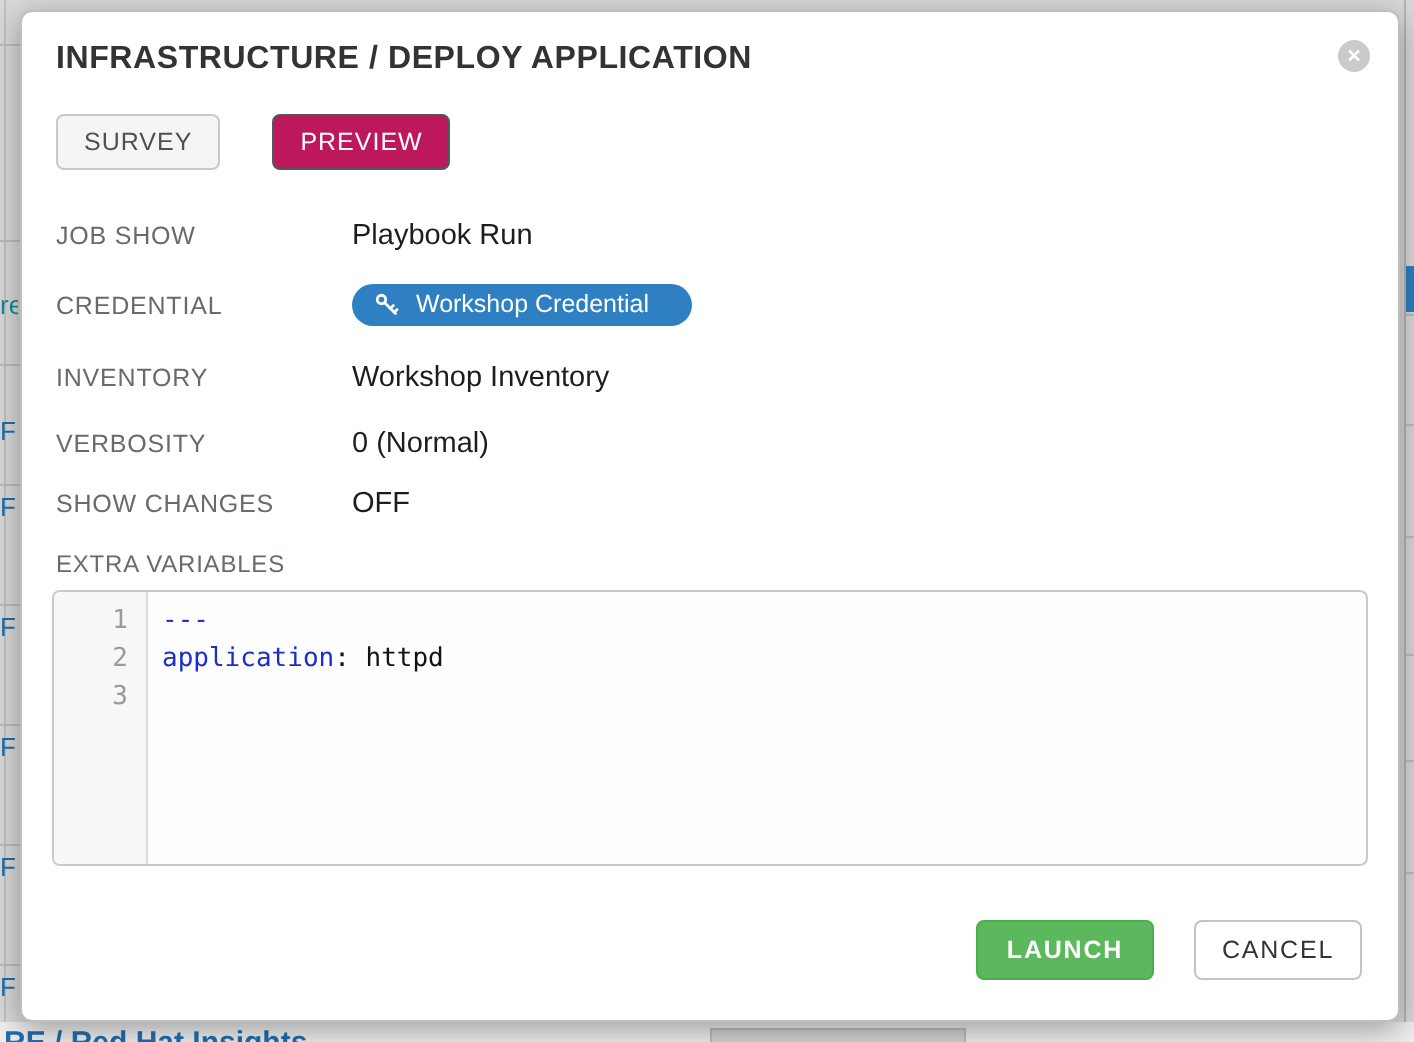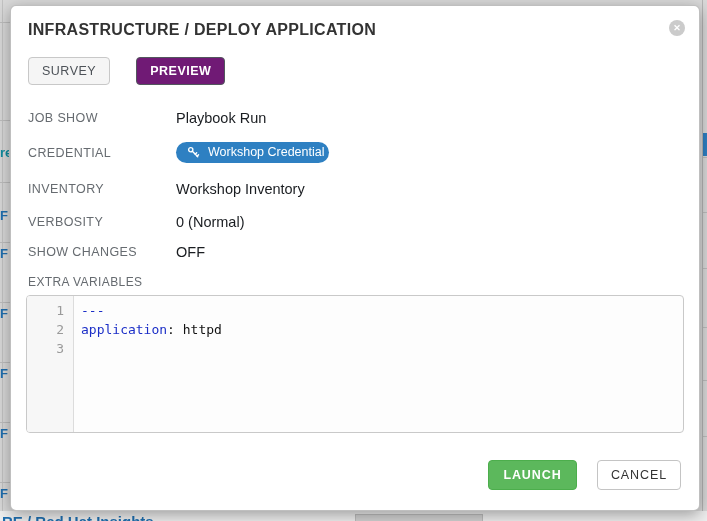--- a/index.html
+++ b/index.html
@@ -12,21 +12,21 @@
     -webkit-font-smoothing:antialiased;
   }
   #stage { position:absolute; inset:0; width:707px; height:521px; overflow:hidden; }
 
   
   .bg { position:absolute; inset:0; background:#d9d9d9; z-index:0; }
   .bg-vline-left  { position:absolute; left:2px; top:0; width:1px; height:521px; background:#c2c2c2; }
   .bg-vline-right { position:absolute; left:702px; top:0; width:1px; height:521px; background:#b5b5b5; }
   .bg-hline { position:absolute; height:1px; background:#bdbdbd; }
   .bg-letter { position:absolute; left:0px; width:9px; overflow:hidden;
-               font-weight:bold; font-size:13px; color:#1f6fb0; }
+               font-weight:normal; font-size:13px; color:#1f6fb0; }
   .bg-letter.teal { color:#0f8c9f; }
   .bg-blue-chip { position:absolute; left:703px; top:133px; width:4px; height:23px; background:#2e7fc2; }
   .bg-bottomstrip { position:absolute; left:0; top:511px; width:707px; height:10px; background:#efefef; overflow:hidden; }
   .bg-bottomtext { position:absolute; left:2px; top:2px; font-weight:bold; font-size:15px; color:#1f6fb0; white-space:nowrap; }
   .bg-bottombadge { position:absolute; left:355px; top:3px; width:128px; height:10px; background:#d2d2d2; border:1px solid #bdbdbd; }
 
   
   .modal {
     position:absolute; left:10px; top:5px; width:690px; height:506px;
     background:#ffffff; border:1px solid rgba(0,0,0,.25); border-radius:6px;
@@ -45,33 +45,33 @@
     cursor:pointer; line-height:1;
   }
 
   .tabs { position:absolute; left:17px; top:51px; display:flex; gap:26px; }
   .tab-btn {
     font-family:"Liberation Sans", sans-serif;
     font-size:12.5px; letter-spacing:.5px;
     padding:6px 13px; border-radius:4px; cursor:pointer;
     border:1px solid #c8c8c8; background:#f5f5f5; color:#4d5258;
   }
-  .tab-btn.active { background:#701a75; border-color:#52575d; color:#fff;font-weight:bold; }
+  .tab-btn.active { background:#be185d; border-color:#52575d; color:#fff; }
 
   .detail-row { position:absolute; left:17px; display:flex; align-items:flex-start; }
   .flabel {
     width:148px; flex:0 0 148px;
     font-size:12.5px; color:#666b70; letter-spacing:.4px; padding-top:1px;
   }
   .fvalue { font-size:14.5px; color:#1a1d21; }
 
   .cred-badge {
     display:inline-flex; align-items:center; gap:8px;
     background:#2e80c2; color:#fff;
-    font-size:12.5px; padding:3px 4px 4px 11px; border-radius:11px;
+    font-size:12.5px; padding:3px 21px 4px 11px; border-radius:11px;
     margin-top:-3px; cursor:pointer;
   }
   .cred-badge svg { display:block; }
 
   .ev-label { position:absolute; left:17px; top:269px;
     font-size:12px; color:#666b70; letter-spacing:.4px; }
 
   .editor {
     position:absolute; left:15px; top:289px; width:658px; height:138px;
     border:1px solid #c9c9c9; border-radius:4px; background:#fdfdfd;

